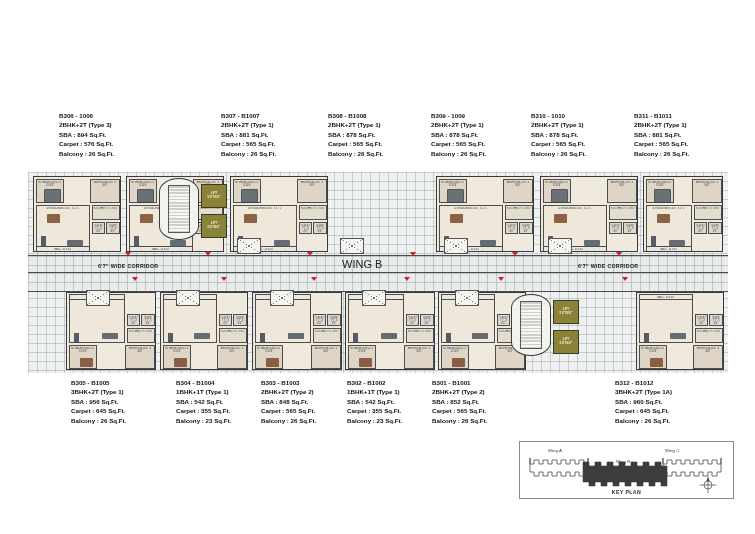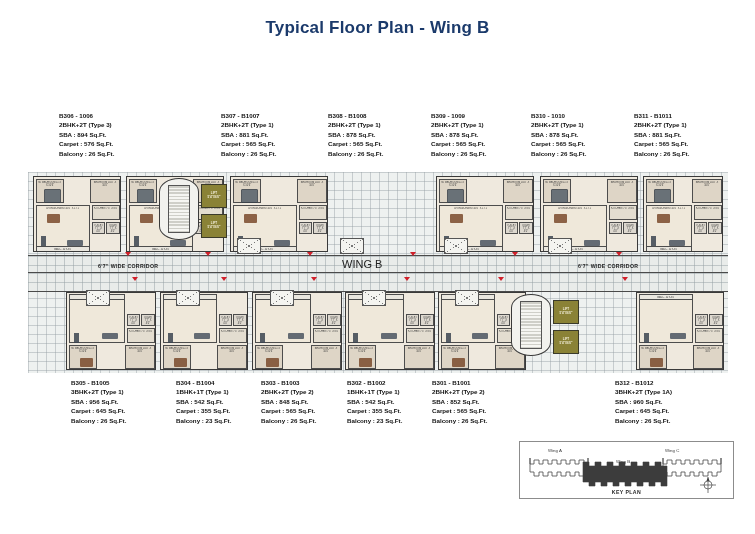--- a/index.html
+++ b/index.html
@@ -125,21 +125,20 @@
     position:absolute;left:0;bottom:3px;width:100%;text-align:center;
     font-size:5.2px;font-weight:bold;color:#2a2a2a;letter-spacing:.4px;
   }
   .kp-wlabel{position:absolute;font-size:4.4px;color:#3a3a3a;white-space:nowrap;}
 </style>
 </head>
 <body>
 
 <div id="page">
 
-  <div class="title">Typical Floor Plan - Wing B</div>
 
   <div class="unit-label" style="left:59px;top:111px;">
     <span class="ln">B306 - 1006</span>
     <span class="ln">2BHK+2T (Type 3)</span>
     <span class="ln">SBA : 894 Sq.Ft.</span>
     <span class="ln">Carpet : 576 Sq.Ft.</span>
     <span class="ln">Balcony : 26 Sq.Ft.</span>
   </div>
   <div class="unit-label" style="left:221px;top:111px;">
     <span class="ln">B307 - B1007</span>

